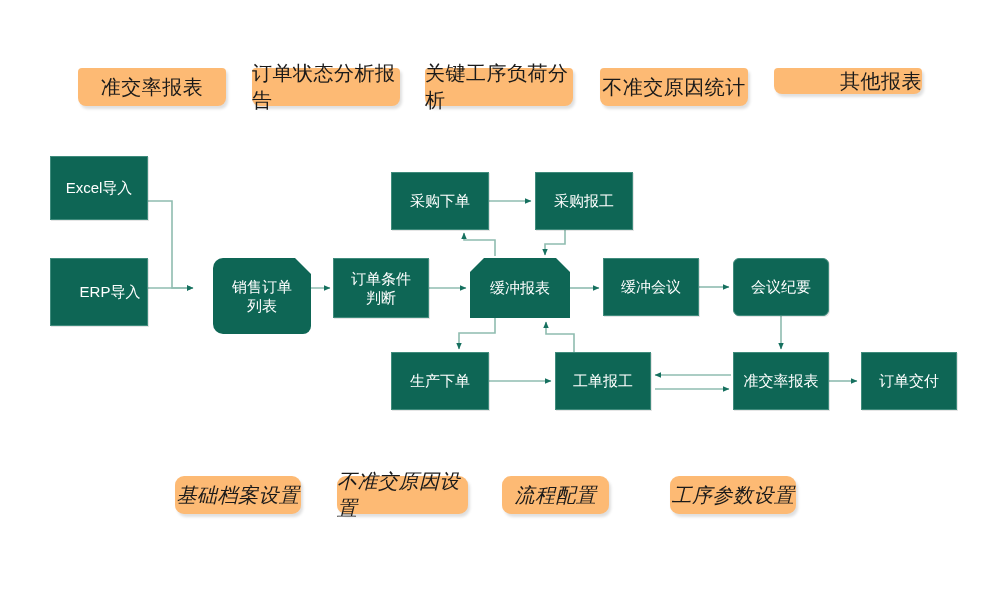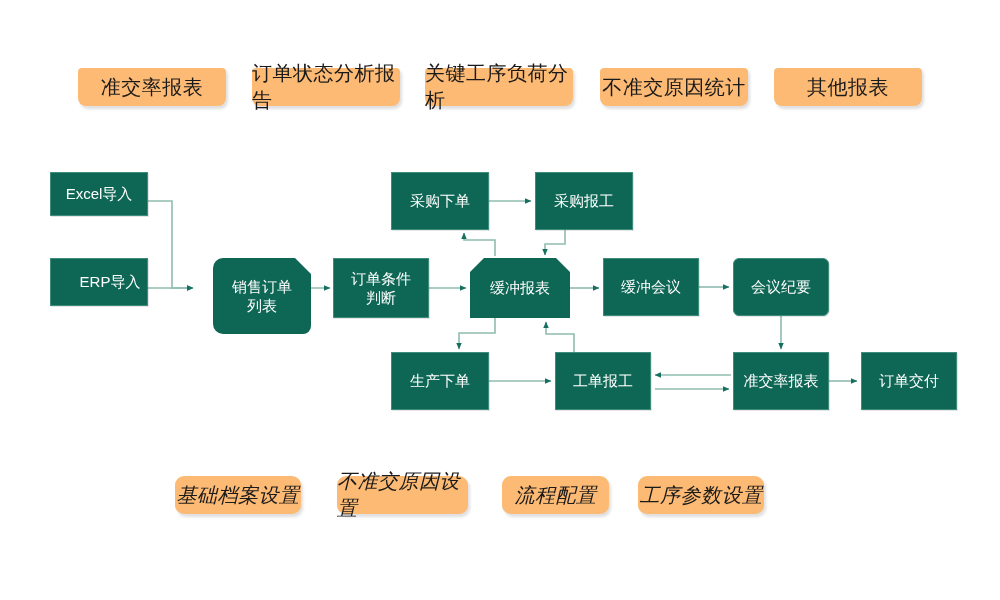--- a/index.html
+++ b/index.html
@@ -139,32 +139,32 @@
     </div>
     <div class="chip" style="left:252px; top:68px; width:148px; height:38px;justify-content:flex-end;">
       <span>订单状态分析报告</span>
     </div>
     <div class="chip" style="left:425px; top:68px; width:148px; height:38px;">
       <span>关键工序负荷分析</span>
     </div>
     <div class="chip" style="left:600px; top:68px; width:148px; height:38px;">
       <span>不准交原因统计</span>
     </div>
-    <div class="chip" style="left:774px; top:68px; width:148px; height:38px;">
+    <div class="chip" style="left:774px; top:68px; width:148px; height:26px;justify-content:flex-end;">
       <span>其他报表</span>
     </div>
   </div>
 
   <div>
 
-    <div class="node" style="left:50px; top:172px; width:98px; height:44px;">
+    <div class="node" style="left:50px; top:156px; width:98px; height:64px;">
       <span class="lbl">Excel导入</span>
     </div>
 
-    <div class="node" style="left:50px; top:258px; width:98px; height:48px;padding-left:22px;">
+    <div class="node" style="left:50px; top:258px; width:98px; height:68px;padding-left:22px;">
       <span class="lbl">ERP导入</span>
     </div>
 
     <div class="node cut-right" style="left:197px; top:258px; width:98px; height:76px;margin-left:16px;">
       <div class="shape shape-saleslist"></div>
       <span class="lbl">销售订单
 列表</span>
     </div>
 
     <div class="node" style="left:333px; top:258px; width:96px; height:60px;">
@@ -214,18 +214,18 @@
   <div>
     <div class="chip pill" style="left:175px; top:476px; width:126px; height:38px;">
       <span>基础档案设置</span>
     </div>
     <div class="chip pill" style="left:337px; top:476px; width:131px; height:38px;">
       <span>不准交原因设置</span>
     </div>
     <div class="chip pill" style="left:502px; top:476px; width:107px; height:38px;">
       <span>流程配置</span>
     </div>
-    <div class="chip pill" style="left:638px; top:476px; width:126px; height:38px;">
+    <div class="chip pill" style="left:670px; top:476px; width:126px; height:38px;">
       <span>工序参数设置</span>
     </div>
   </div>
 
 </div>
 
 </body></html>

